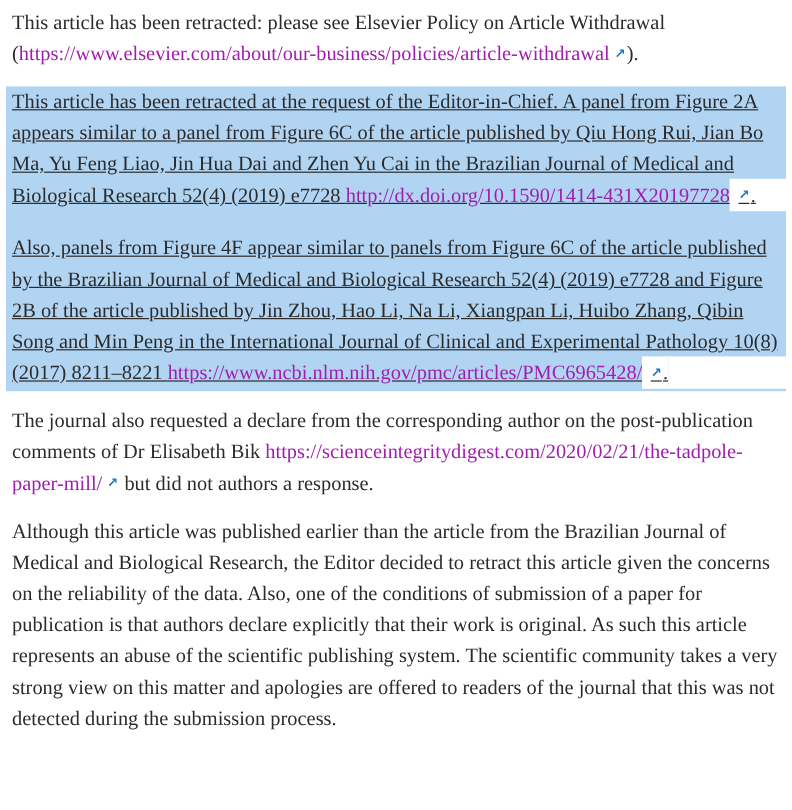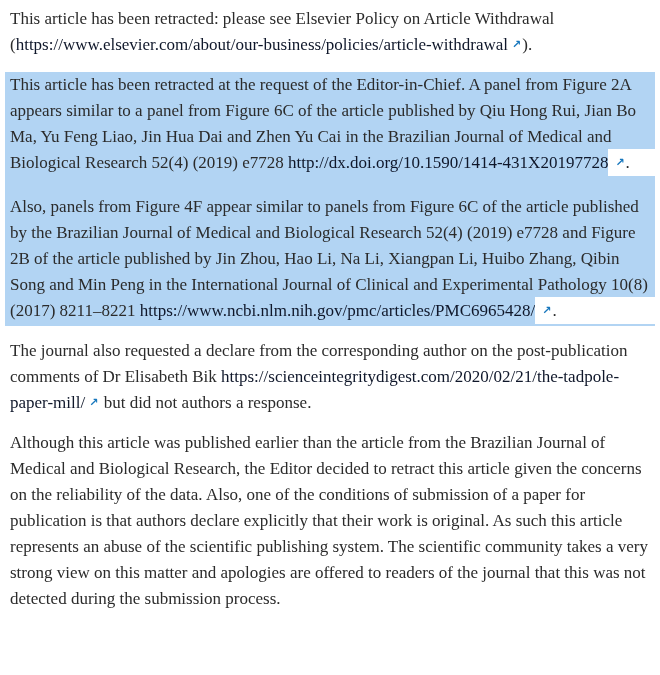--- a/index.html
+++ b/index.html
@@ -7,21 +7,21 @@
     width: 660px;
     font-family: "Liberation Serif", serif;
     font-size: 17px;
     line-height: 26px;
     color: #2b2b2b;
   }
   .page { padding: 6px 10px 8px 10px; }
   p { margin: 12px 0; }
   .page > p:first-child { margin-top: 0; }
   a.link {
-    color: #0f172a;
+    color: #a21caf;
     text-decoration: none;
     cursor: pointer;
     word-break: normal;
     overflow-wrap: normal;
     text-align: center;
   }
   .ext-icon {
     color: #1777bd;
     font-family: "DejaVu Sans", sans-serif;
     font-size: 11px;
@@ -30,21 +30,21 @@
     position: relative;
     top: -2px;
   }
   
   .selwrap {
     background: #b2d4f3;
     margin: 12px -5px;
     padding: 0 5px;
     overflow: hidden;
   }
-  .selwrap p { margin: 0; }
+  .selwrap p { margin: 0; text-decoration: underline; }
   .selwrap p + p { margin-top: 16px; }
   
   .tail {
     position: relative;
     background: #ffffff;
     padding: 4px 0 4px 2px;
   }
   .tail::after {
     content: "";
     position: absolute;

